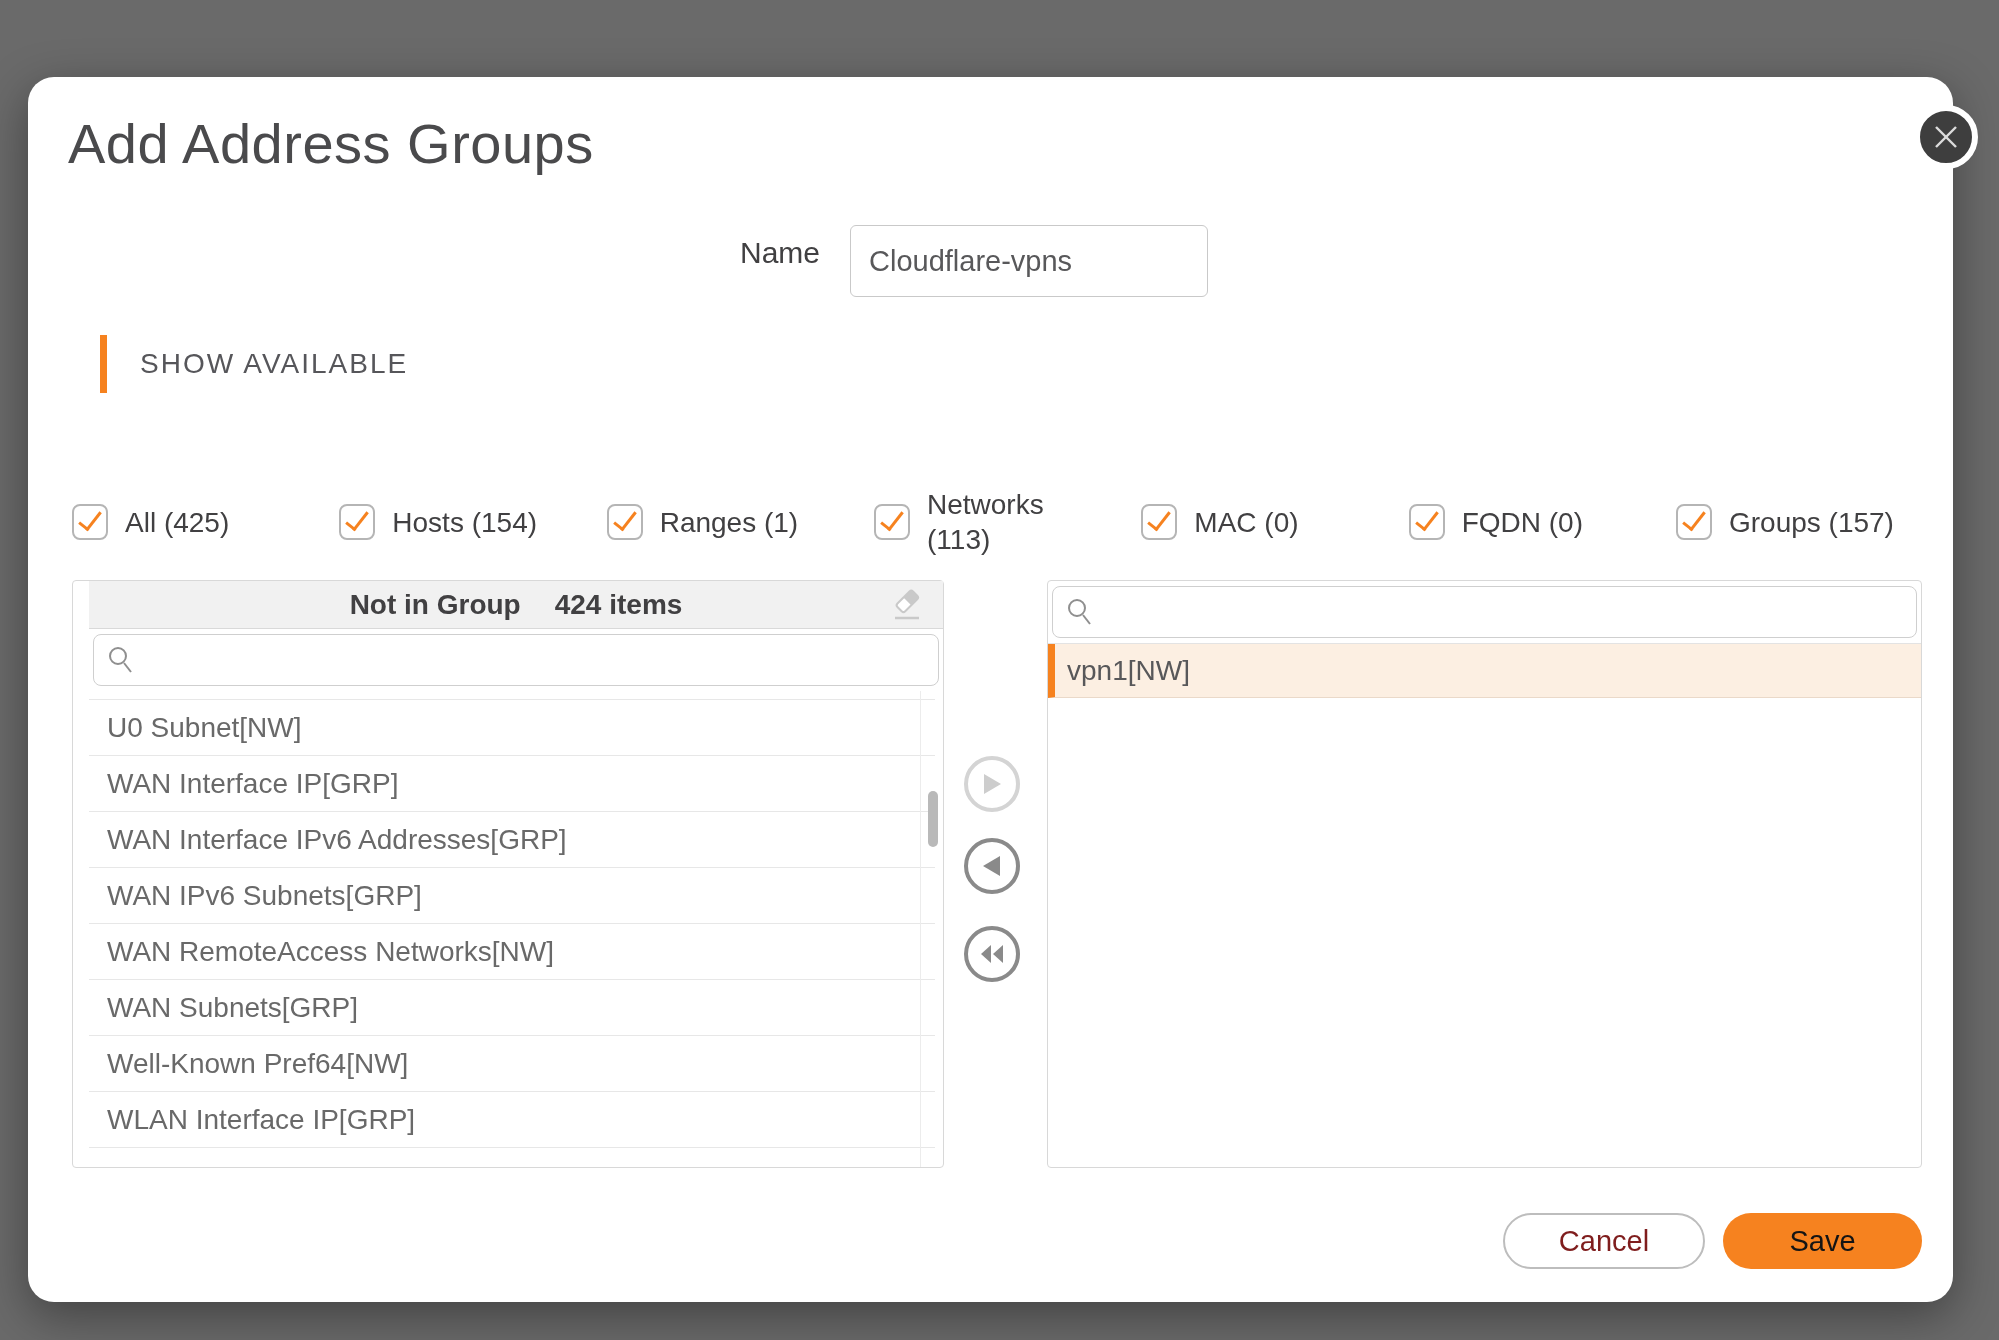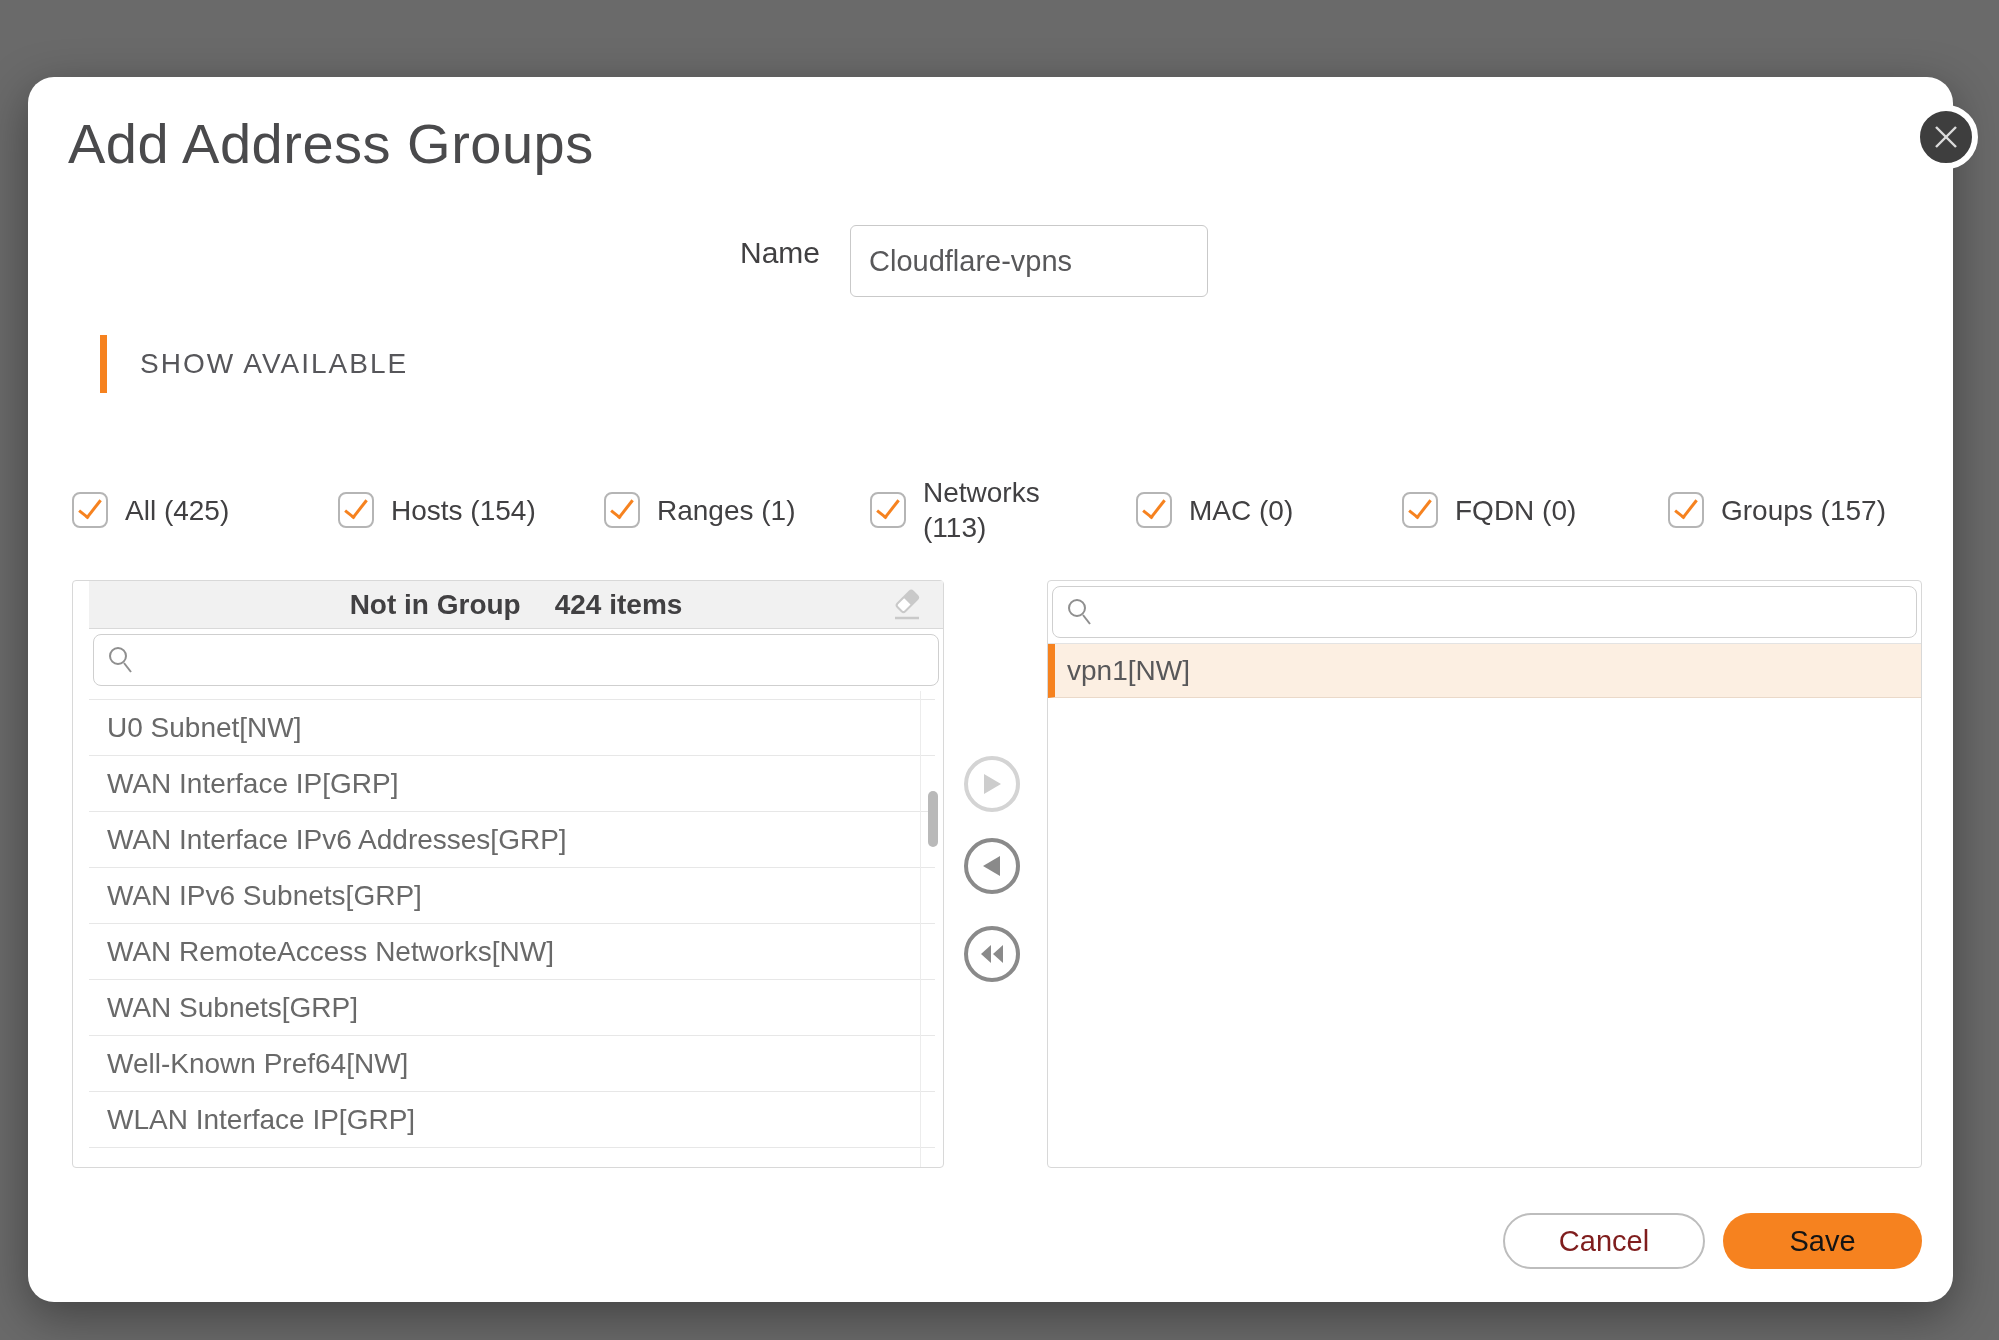--- a/index.html
+++ b/index.html
@@ -37,22 +37,23 @@
     font-family:"Liberation Sans", sans-serif; outline:none;
   }
   
   .section-label {
     position:absolute; left:40px; top:258px; display:flex; align-items:center;margin-left:32px;
   }
   .section-bar { width:7px; height:58px; background:#f6821f; margin-right:33px; }
   .section-text { font-size:28px; letter-spacing:2px; color:#56565a; }
   
   .filter-row {
-    position:absolute; left:44px; top:388px; width:1870px; height:90px;
+    position:absolute; left:44px; top:400px; width:1870px; height:90px;
     display:flex;
+    justify-content:space-between;
   }
   .filter-item {
     flex:0 0 266px; display:flex; align-items:center; cursor:pointer;
   }
   .cb {
     flex:0 0 36px; width:36px; height:36px; border:2px solid #b5b5b5;
     border-radius:8px; background:#fff; display:flex; align-items:center;
     justify-content:center;
   }
   .check {

